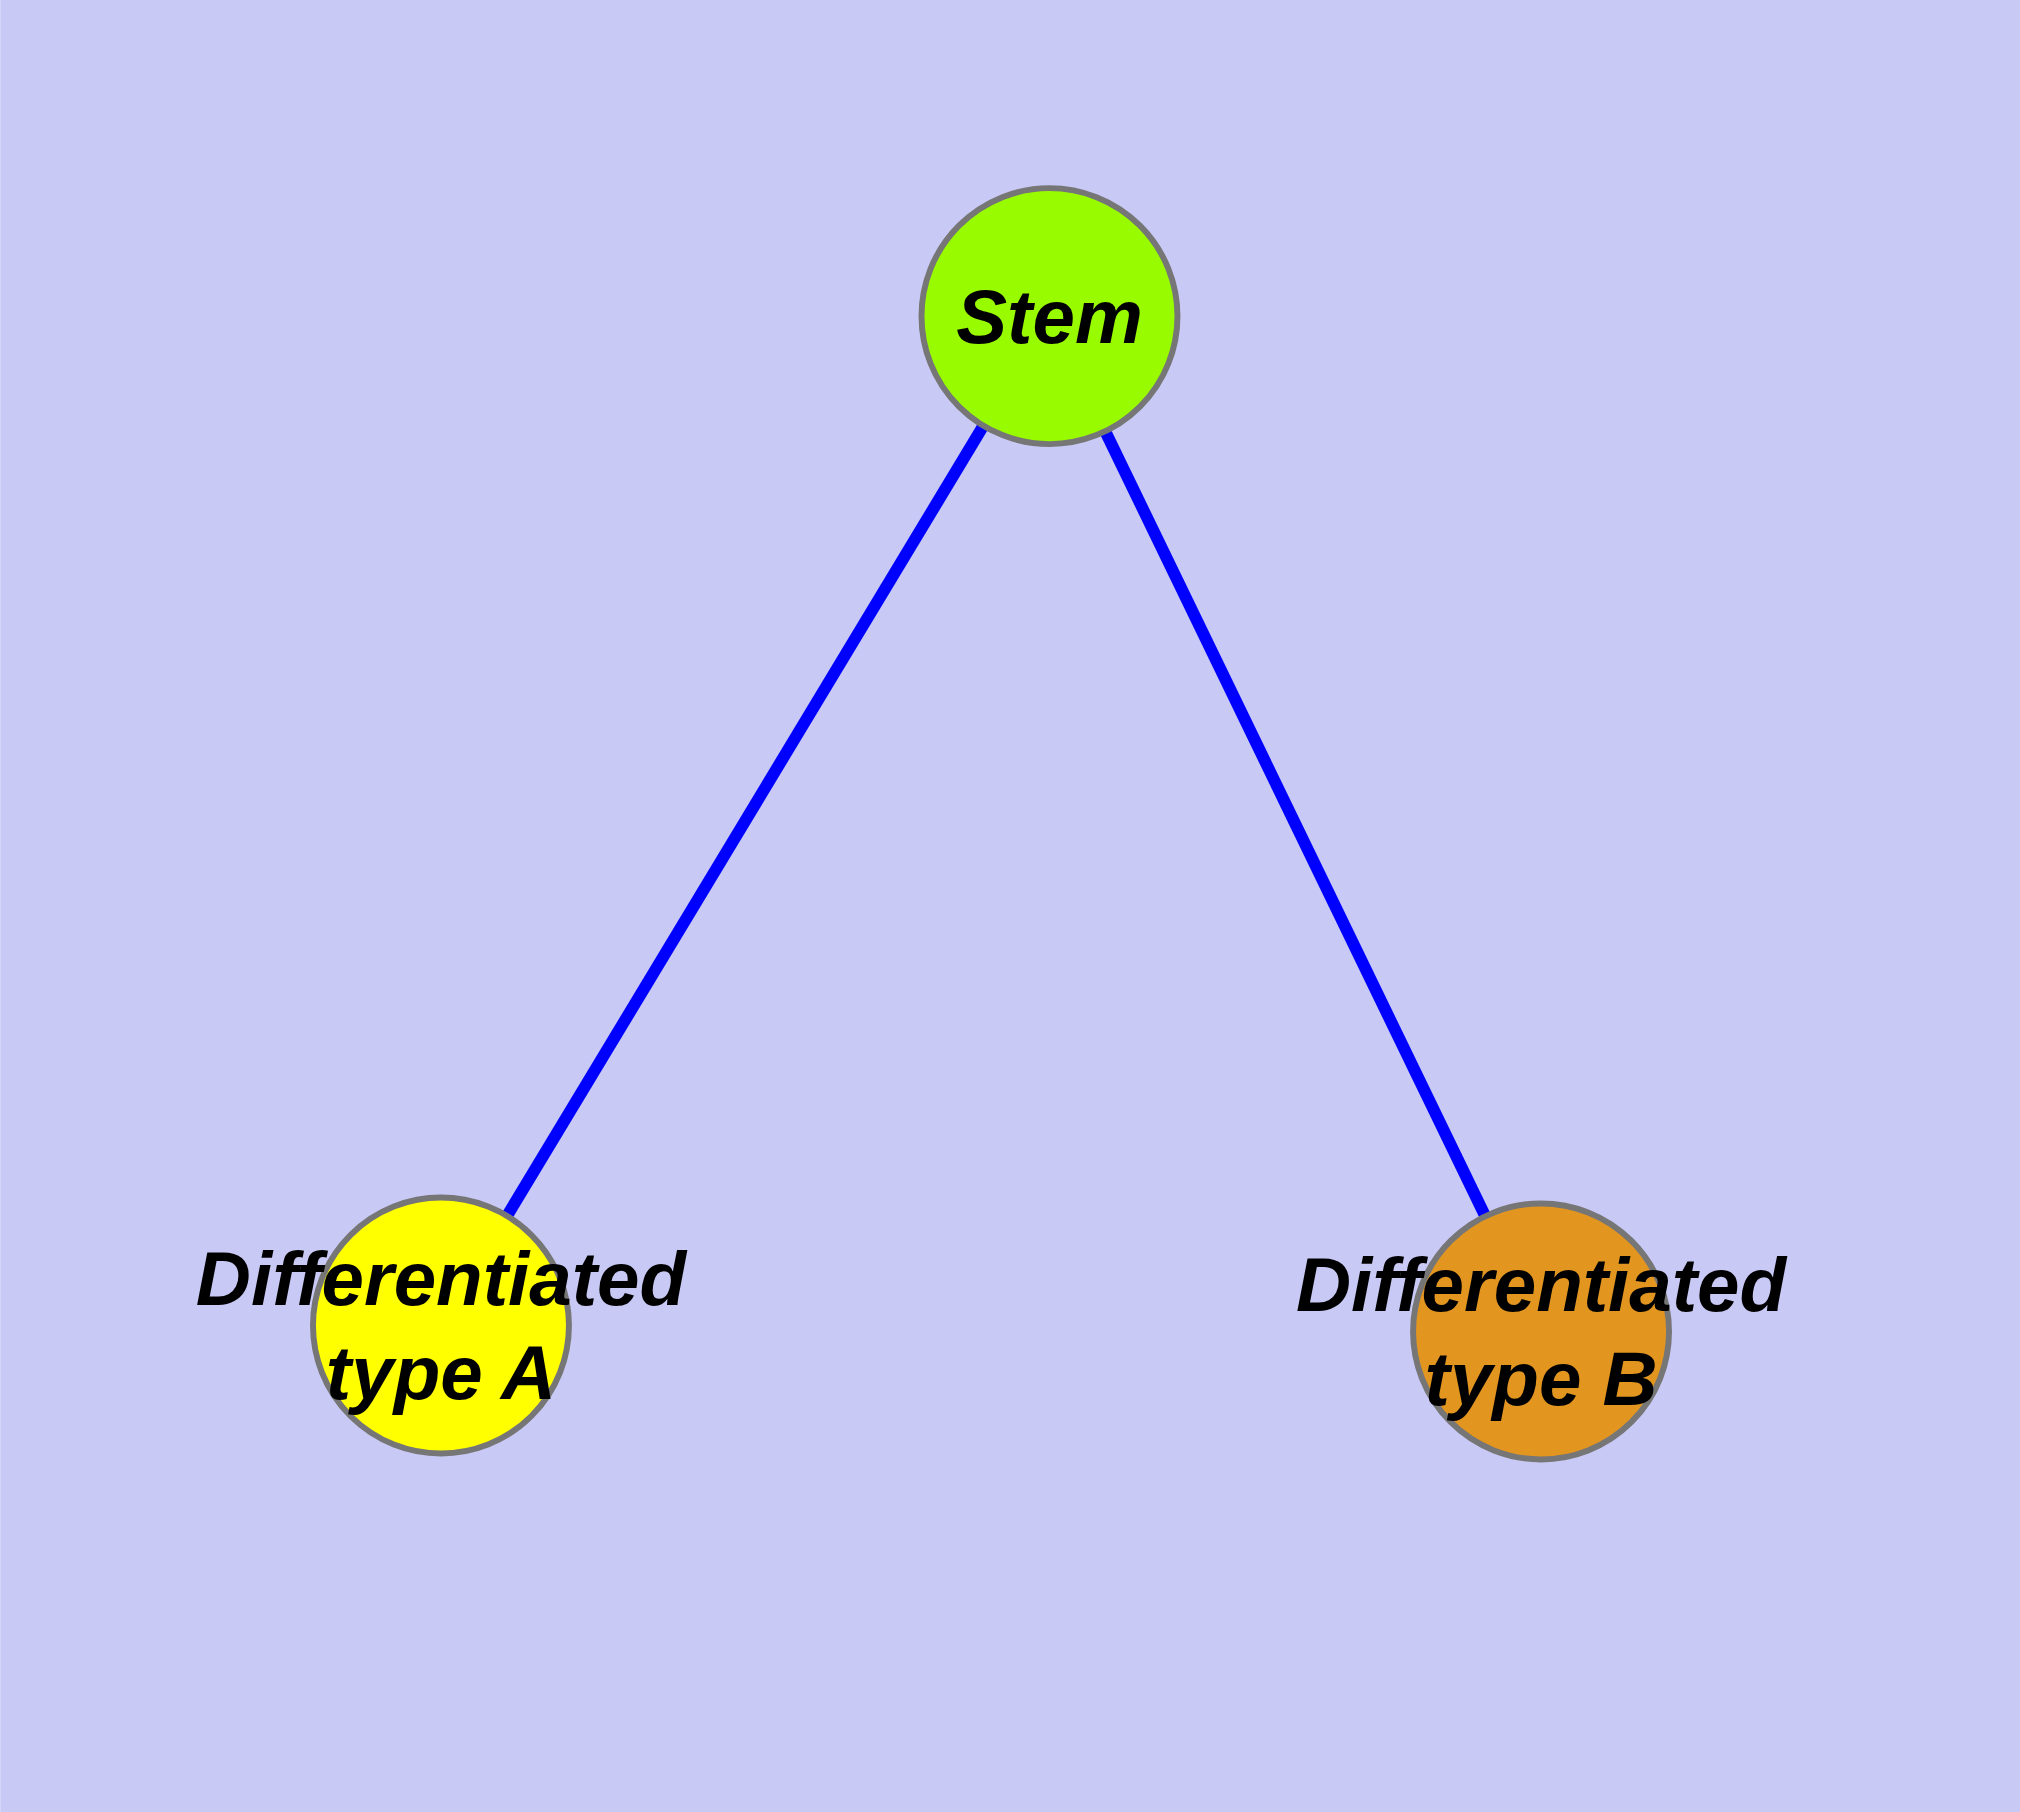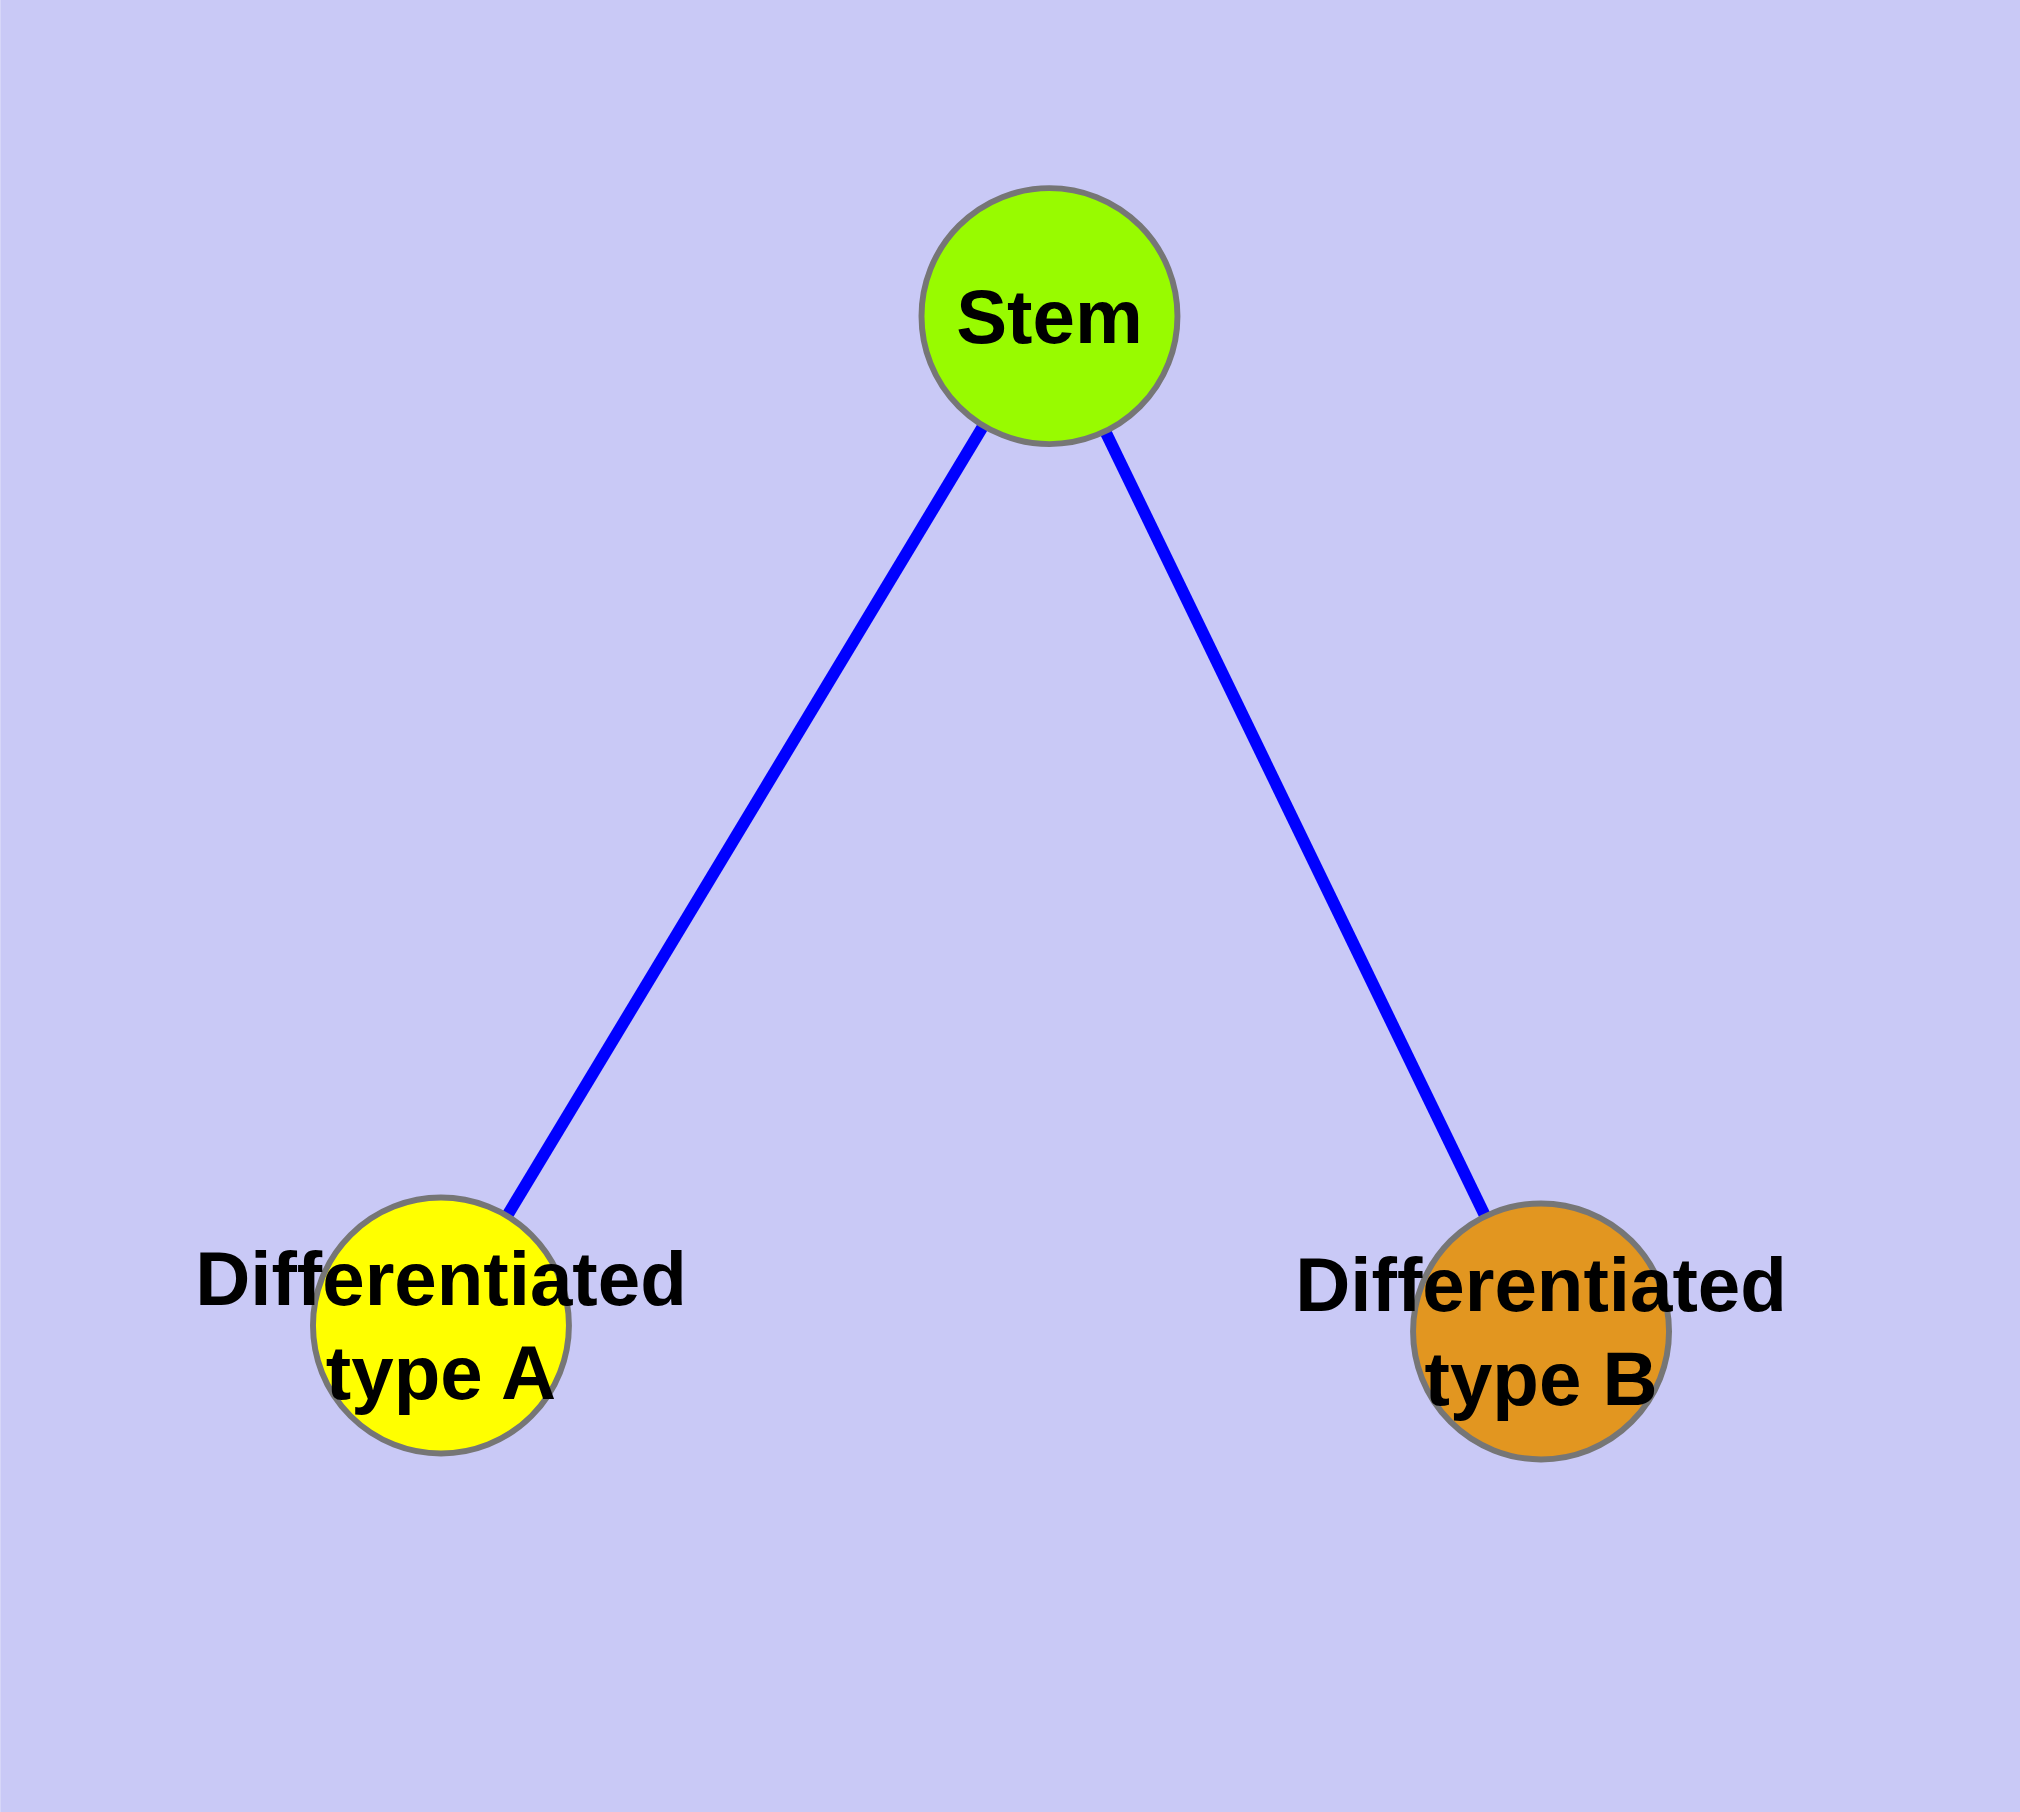--- a/index.html
+++ b/index.html
@@ -9,20 +9,21 @@
   body {
     width: 2021px;
     height: 1812px;
     overflow: hidden;
     font-family: "Liberation Sans", sans-serif;
   }
   #stage {
     position: relative;
     width: 2021px;
     height: 1812px;
+    font-style: italic;
   }
   svg {
     display: block;
   }
   .node-label {
     font-family: "Liberation Sans", sans-serif;
     font-weight: bold;
   }
 </style>
 </head>

